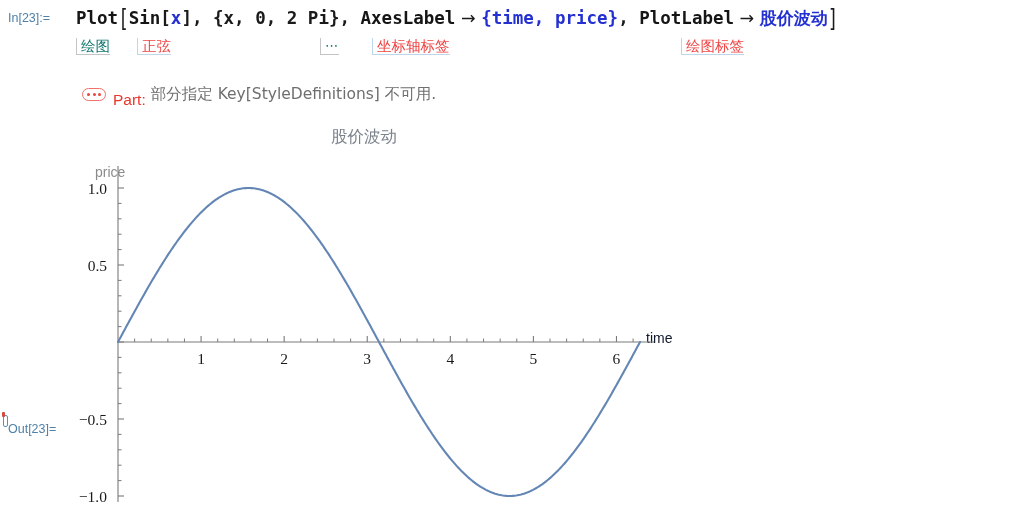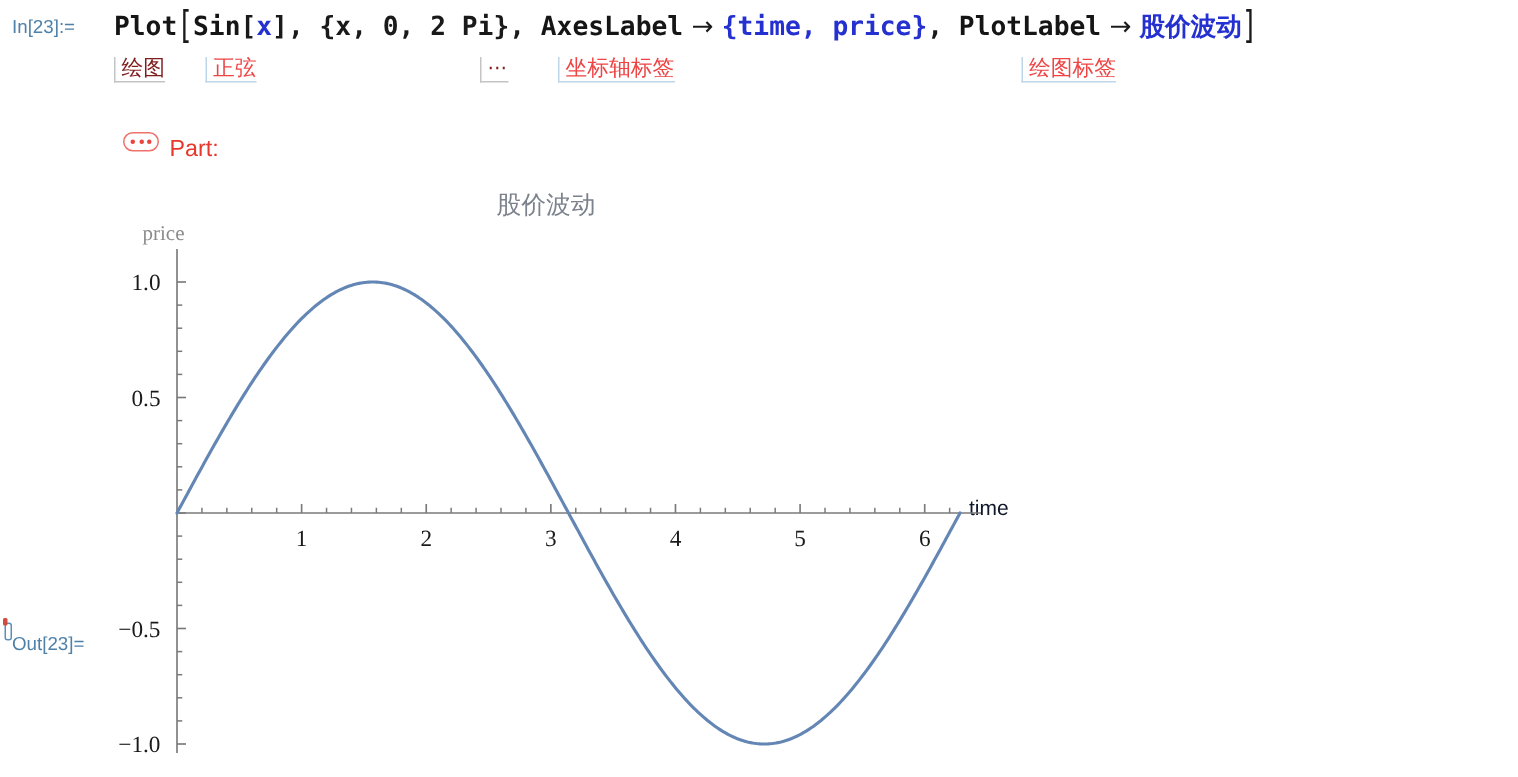--- a/index.html
+++ b/index.html
@@ -92,21 +92,21 @@
     top: 38px;
     font-family: "DejaVu Sans", "Liberation Sans", sans-serif;
     font-size: 14.5px;
     white-space: nowrap;
     padding-left: 4px;
     border-left: 1.4px solid #c9c9c9;
     border-bottom: 1.4px solid #c9c9c9;
     line-height: 16px;
     height: 16px;
   }
-  .hint.gray  { color: #7f1d1d; border-color: #c4c4c4; }
+  .hint.gray  { color: #0f766e; border-color: #c4c4c4; }
   .hint.blue  { color: #ef4444; border-color: #bed6ea; }
 
   #hint-plot      { left: 76px; }
   #hint-sin       { left: 137px; }
   #hint-ellipsis  { left: 320px; font-size: 13px; letter-spacing: 1px; }
   #hint-axeslabel { left: 372px; }
   #hint-plotlabel { left: 681px; }
 
   
   #message-cell {
@@ -171,22 +171,22 @@
     left: 255px;
     top: 8px;
     font-family: "DejaVu Sans", "Liberation Sans", sans-serif;
     font-size: 16.5px;
     color: #7b828c;
     white-space: nowrap;
   }
   #y-axis-title {
     position: absolute;
     left: 19px;
-    top: 31px;
-    font-family: Liberation Serif, serif;
+    top: 46px;
+    font-family: Liberation Sans, sans-serif;
     font-size: 14px;
     color: #8c8c8c;
   }
   #x-axis-title {
     position: absolute;
     left: 570px;
     top: 212px;
     font-family: "Liberation Sans", "DejaVu Sans", sans-serif;
     font-size: 14px;
     color: #0f172a;
@@ -220,20 +220,21 @@
   <div class="hint blue" id="hint-plotlabel">绘图标签</div>
 </div>
 
 <div id="message-cell">
   <span class="msg-icon">
     <i></i>
       <i></i>
       <i></i>
   </span>
   <span class="msg-tag">Part:</span>
+  <span class="msg-text">部分指定 Key[StyleDefinitions] 不可用.</span>
 </div>
 
 <div id="output-cell">
 
   <div class="cell-label" id="out-label">Out[23]=</div>
   <div class="cell-bracket"></div>
 
   <div id="plot-area">
 
     <div id="plot-title">股价波动</div>

